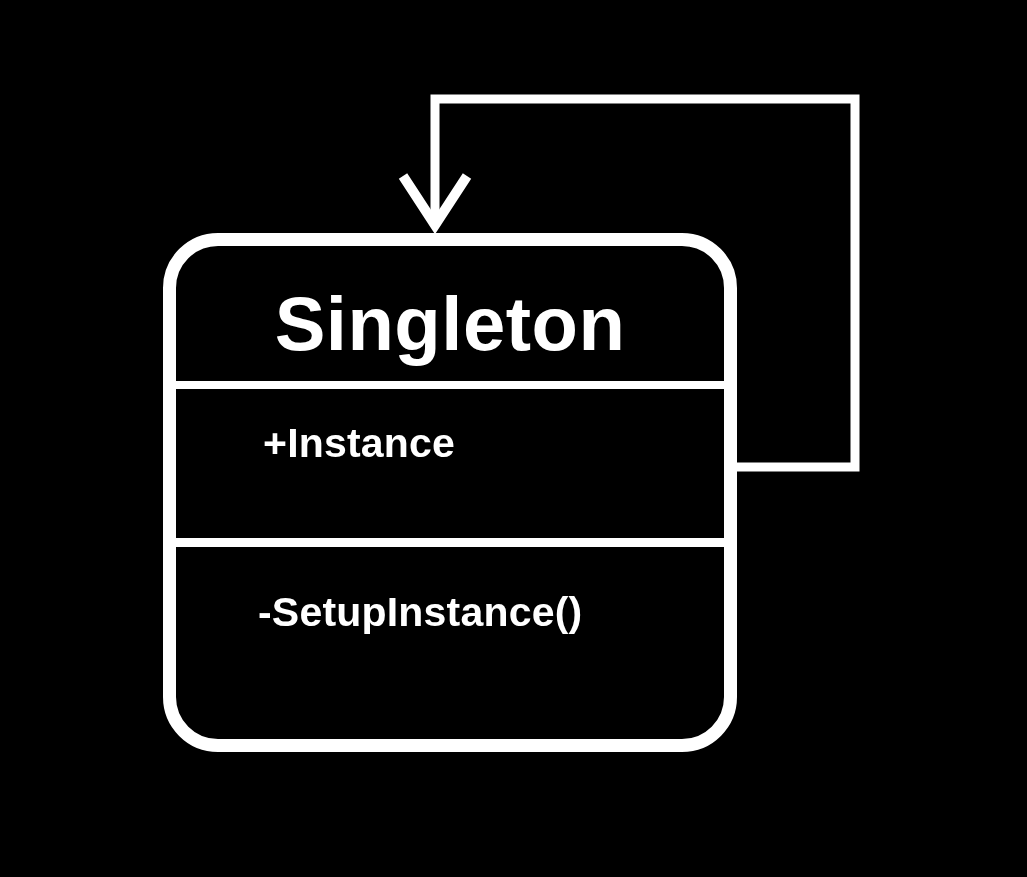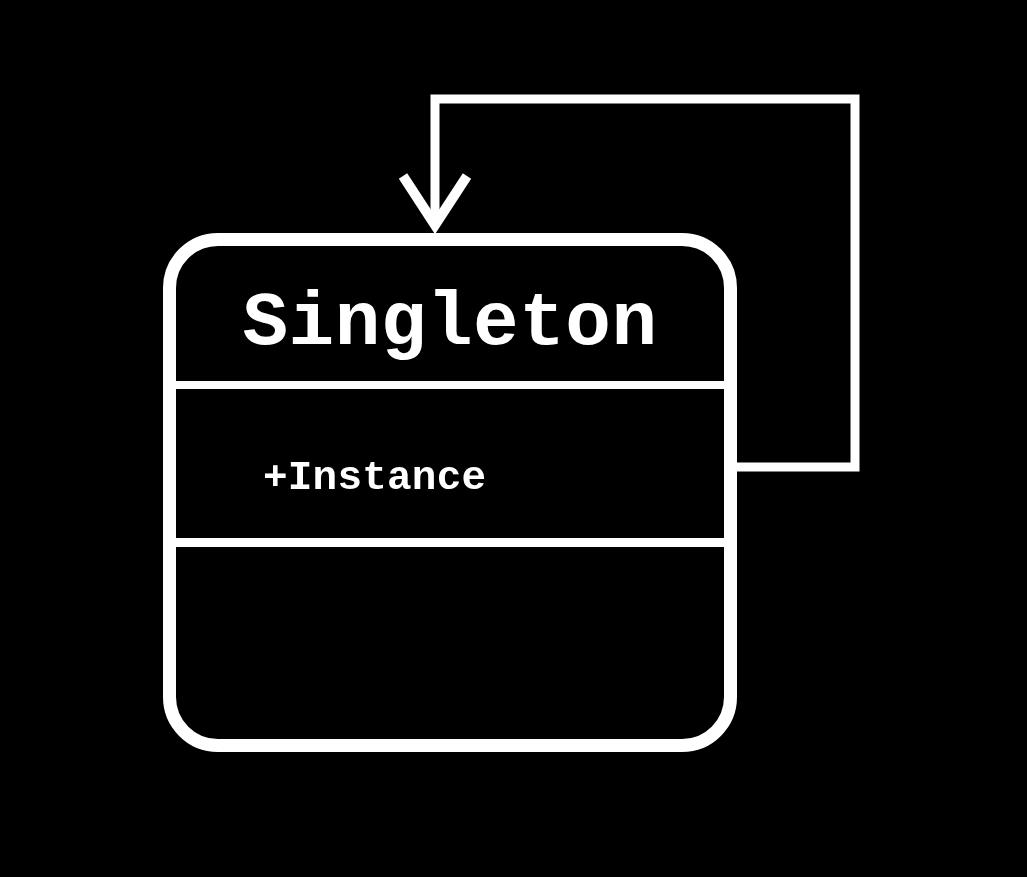--- a/index.html
+++ b/index.html
@@ -42,21 +42,20 @@
     top: 233px;
     width: 574px;
     height: 519px;
     box-sizing: border-box;
     border: 13px solid #ffffff;
     border-radius: 55px;
     background: #000000;
     display: flex;
     flex-direction: column;
     color: #ffffff;
-    font-family: Liberation Mono, monospace;
   }
   .sec {
     box-sizing: border-box;
   }
   .sec-title {
     height: 143px;            
     border-bottom: 8px solid #ffffff;
     display: flex;
     align-items: center;
     justify-content: center;
@@ -69,21 +68,20 @@
     line-height: 1;
     white-space: nowrap;
   }
   .sec-attrs {
     height: 158px;            
     border-bottom: 9px solid #ffffff;
     padding: 30px 20px 0 87px;
     display: flex;
     flex-direction: column;
     align-items: flex-start;
-    justify-content: center;
   }
   .sec-methods {
     flex: 1;
     padding: 41px 20px 0 82px;
     display: flex;
     flex-direction: column;
     align-items: flex-start;
   }
   .member-text {
     font-size: 41px;
@@ -107,16 +105,17 @@
 
     <div class="sec sec-title">
       <span class="class-name">Singleton</span>
     </div>
 
     <div class="sec sec-attrs">
       <span class="member-text">+Instance</span>
     </div>
 
     <div class="sec sec-methods">
+      <span class="member-text">-SetupInstance()</span>
     </div>
 
   </div>
 </div>
 
 </body></html>

